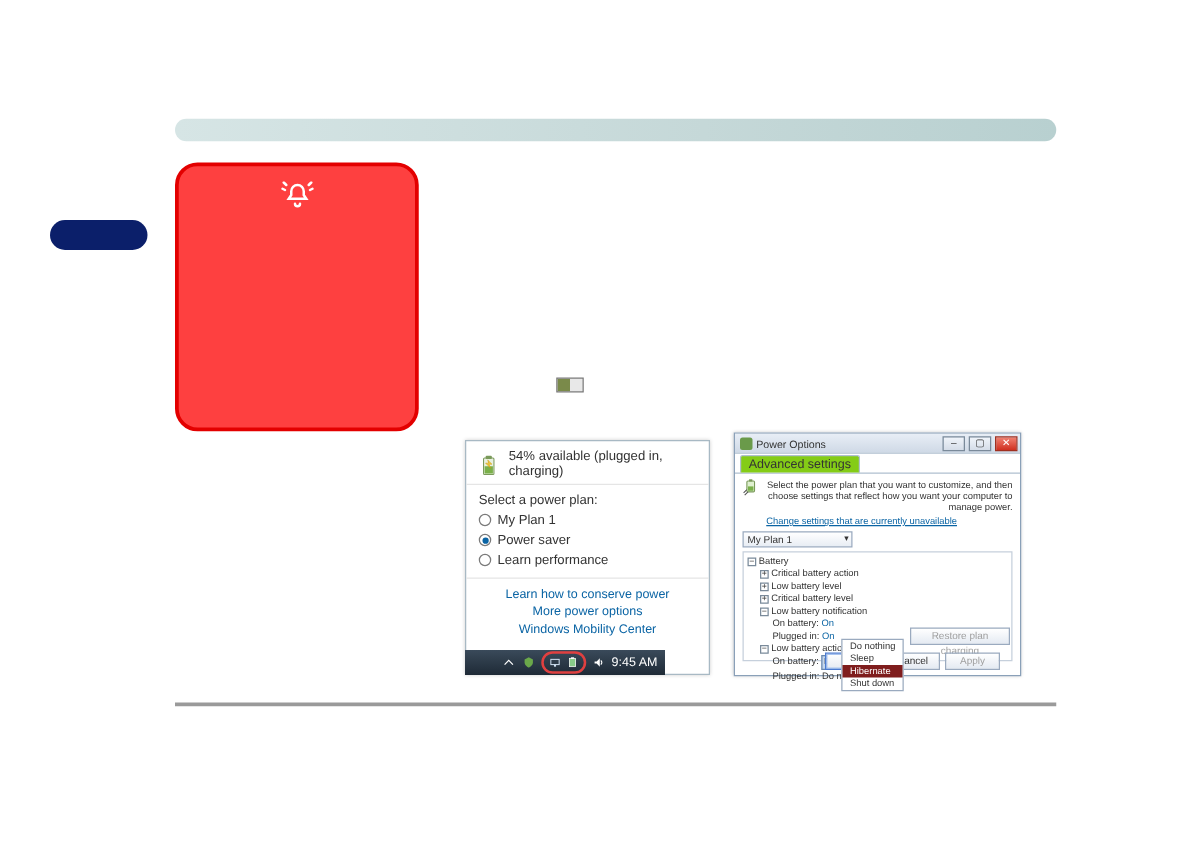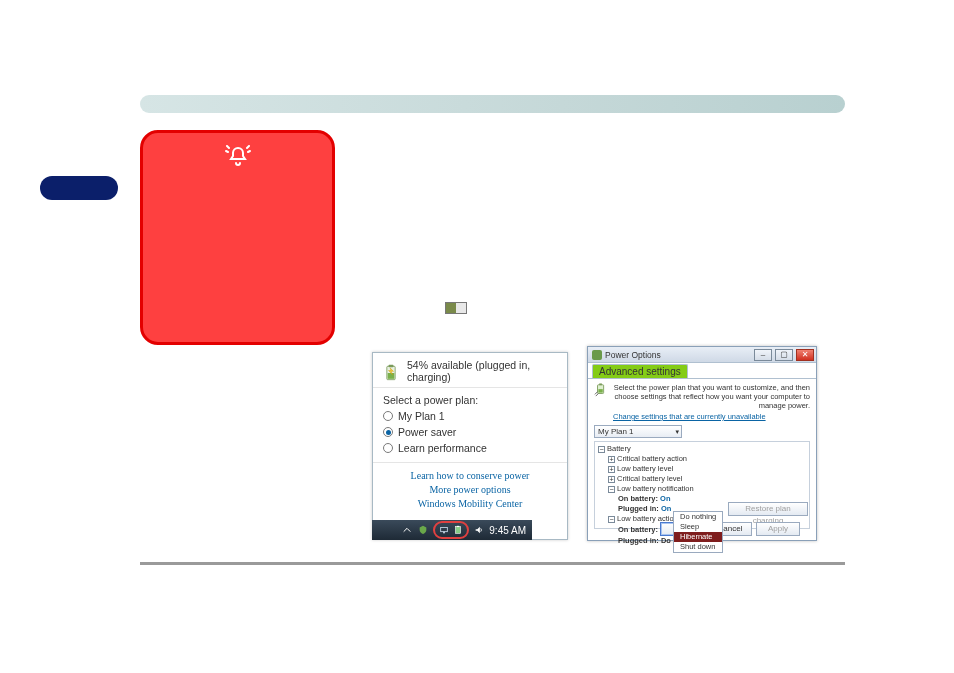--- a/index.html
+++ b/index.html
@@ -79,21 +79,21 @@
     width: 20px;
     height: 20px;
     flex-shrink: 0;
   }
   .popup-status { font-size: 10.5px; color: #333; }
   .popup-body { padding: 6px 10px 4px 10px; }
   .plan-label { font-size: 10.5px; color: #333; margin-bottom: 4px; }
   .radio-row { display: flex; align-items: center; gap: 5px; font-size: 10.5px; color: #333; margin-bottom: 4px; }
   .radio { width: 10px; height: 10px; border: 1px solid #7a7a7a; border-radius: 50%; display: inline-flex; align-items: center; justify-content: center; }
   .radio.sel::after { content: ""; width: 5px; height: 5px; background: #0a64a4; border-radius: 50%; display: block; }
-  .popup-links { border-top: 1px solid #e5e5e5; padding: 6px 0 4px 0; text-align: center; font-family: Liberation Serif, serif; }
+  .popup-links { border-top: 1px solid #e5e5e5; padding: 6px 0 4px 0; text-align: center; }
   .popup-link { font-size: 10px; color: #0a64a4; line-height: 14px; }
   .taskbar {
     position: absolute;
     left: 372px;
     top: 520px;
     width: 160px;
     height: 20px;
     background: linear-gradient(to bottom, #3a4a5a 0%, #1e2a36 100%);
     display: flex;
     align-items: center;
@@ -136,21 +136,21 @@
   .descrow { display: flex; gap: 5px; align-items: flex-start; }
   .desc-icon { width: 14px; height: 14px; flex-shrink:0; }
   .desc-text { font-size: 7.5px; line-height: 9px; color: #333; text-align: right; }
   .desc-link { color:#0a64a4; text-decoration: underline; font-size:7.5px; margin-top:2px; display:block; }
   .combo { margin-top:4px; width: 88px; height: 13px; border:1px solid #9aaabf; background: linear-gradient(to bottom,#fff,#e8edf4); font-size:8px; padding:0 3px; line-height:11px; position:relative; }
   .combo::after { content:"▾"; position:absolute; right:2px; top:0; font-size:7px; }
   .tree { margin-top:3px; border:1px solid #c6d0dc; height: 88px; padding:2px 3px; font-size:7.5px; line-height:10px; overflow: visible; position: relative; }
   .tn { white-space: nowrap; }
   .tn .sq { display:inline-block; width:7px; height:7px; border:1px solid #7a8a9a; text-align:center; line-height:6px; font-size:7px; margin-right:2px; vertical-align:middle; background:#fff; }
   .ind1 { padding-left: 10px; }
-  .ind2 { padding-left: 20px; font-weight: bold; }
+  .ind2 { padding-left: 20px; }
   .val-on { color:#0a64a4; }
   .drop-sel { display:inline-block; background:#c4d6ec; border:1px solid #6a88b0; padding:0 1px; font-size:7px; position:relative; }
   .drop-sel::after { content:"▾"; font-size:6px; margin-left:1px; }
   .fly { position:absolute; left: 78px; top: 69px; background:#fff; border:1px solid #9aaabf; font-size:7.5px; z-index:5; }
   .fly div { padding: 0 6px; }
   .fly .hl { background:#7f1d1d; color:#fff; }
   .btnrow { position:absolute; right:16px; bottom:4px; display:flex; gap:4px;align-items:center; }
   .dbtn { width:44px; height:14px; border:1px solid #9aaabf; background: linear-gradient(to bottom,#fff,#e4eaf2); font-size:8px; line-height:12px; text-align:center; }
   .dbtn.def { border:1px solid #4a7ad0; box-shadow: 0 0 0 1px #a8c4f0 inset; }
   .dbtn.dis { color:#a0a0a0; }

